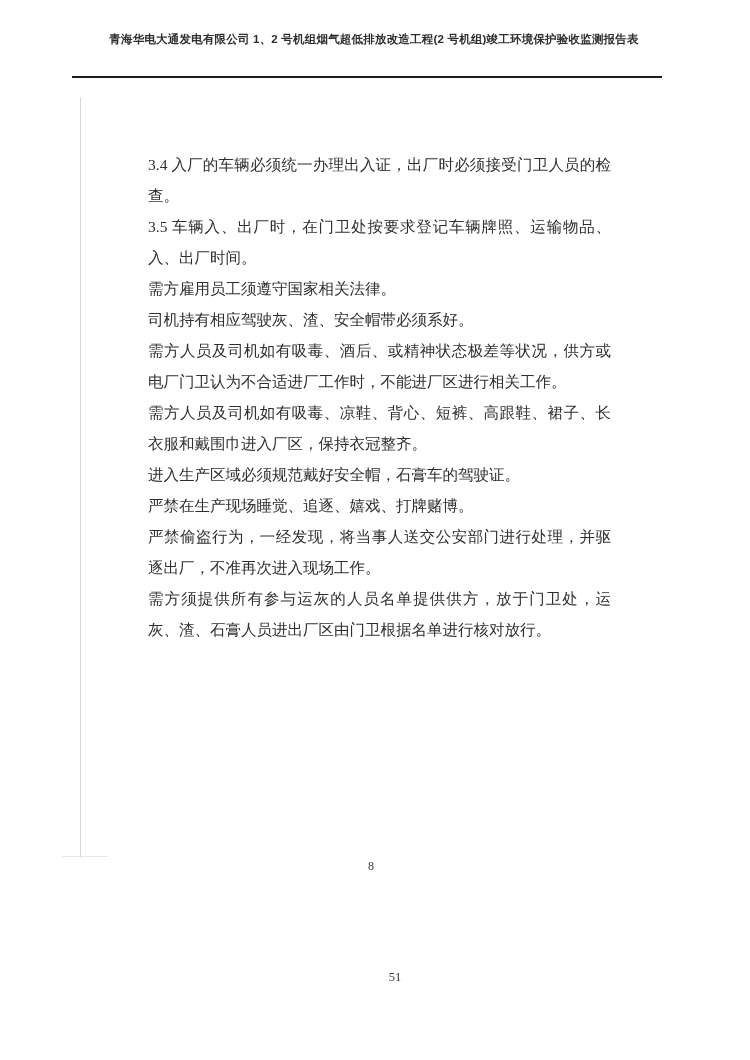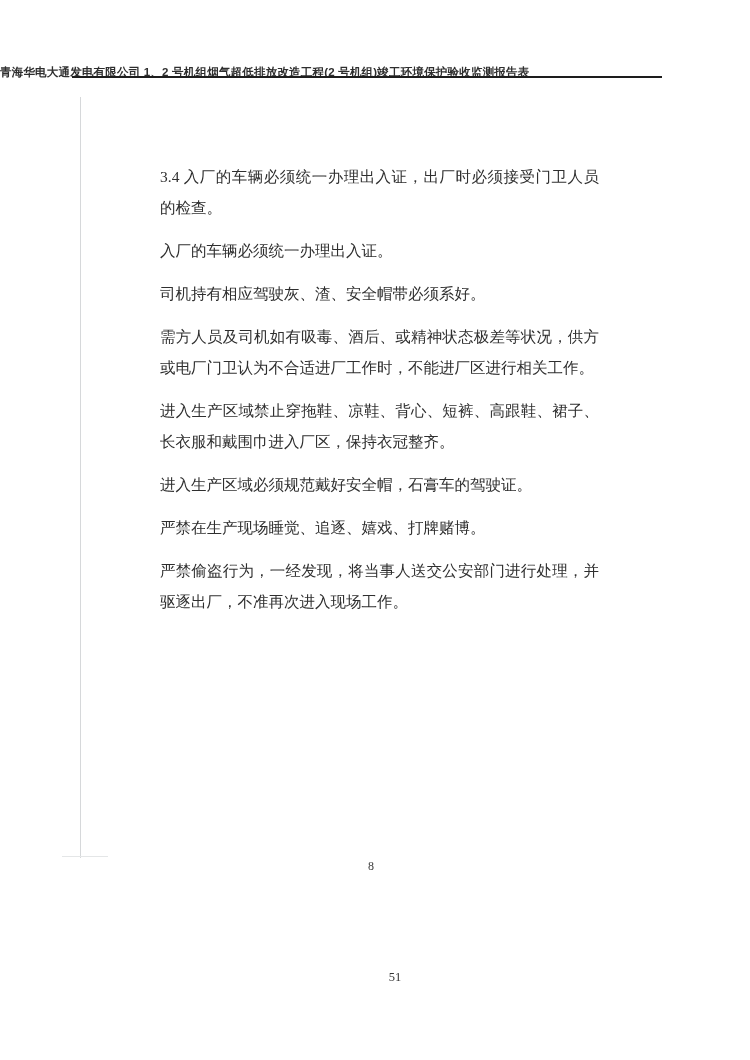--- a/index.html
+++ b/index.html
@@ -10,24 +10,24 @@
   .page {
     position: relative;
     width: 750px;
     height: 1060px;
     background: #ffffff;
     overflow: hidden;
     font-family: "Liberation Serif", serif;
   }
   .report-header {
     position: absolute;
-    top: 65px;
+    top: 32px;
     left: 0;
     width: 748px;
-    text-align: left;
+    text-align: center;
     font-family: "Liberation Sans", sans-serif;
     font-size: 11.5px;
     letter-spacing: 0.2px;
     color: #2e2e2e;
     font-weight: bold;
   }
   .header-rule {
     position: absolute;
     top: 76px;
     left: 72px;
@@ -56,21 +56,21 @@
     top: 149px;
     left: 148px;
     width: 463px;
     color: #2f2f2f;
     font-family: "Liberation Serif", serif;
     font-size: 15.5px;
     line-height: 31px;
     text-align: justify;
   }
   .doc-body p {
-    margin: 12px;
+    margin: 0;
     padding: 0;
     text-justify: inter-ideograph;
   }
   .inner-page-number {
     position: absolute;
     top: 859px;
     left: 148px;
     width: 446px;
     text-align: center;
     font-size: 12px;
@@ -96,26 +96,28 @@
 
   <div class="report-header">青海华电大通发电有限公司 1、2 号机组烟气超低排放改造工程(2 号机组)竣工环境保护验收监测报告表</div>
 
   <div class="header-rule"></div>
 
   <div class="scan-left-edge"></div>
   <div class="scan-smudge"></div>
 
   <div class="doc-body">
     <p>3.4 入厂的车辆必须统一办理出入证，出厂时必须接受门卫人员的检查。</p>
-    <p>入厂的车辆必须统一办理出入证。</p>
+    <p>3.5 车辆入、出厂时，在门卫处按要求登记车辆牌照、运输物品、入、出厂时间。</p>
+    <p>需方雇用员工须遵守国家相关法律。</p>
     <p>司机持有相应驾驶灰、渣、安全帽带必须系好。</p>
     <p>需方人员及司机如有吸毒、酒后、或精神状态极差等状况，供方或电厂门卫认为不合适进厂工作时，不能进厂区进行相关工作。</p>
-    <p>进入生产区域禁止穿拖鞋、凉鞋、背心、短裤、高跟鞋、裙子、长衣服和戴围巾进入厂区，保持衣冠整齐。</p>
+    <p>需方人员及司机如有吸毒、凉鞋、背心、短裤、高跟鞋、裙子、长衣服和戴围巾进入厂区，保持衣冠整齐。</p>
     <p>进入生产区域必须规范戴好安全帽，石膏车的驾驶证。</p>
     <p>严禁在生产现场睡觉、追逐、嬉戏、打牌赌博。</p>
     <p>严禁偷盗行为，一经发现，将当事人送交公安部门进行处理，并驱逐出厂，不准再次进入现场工作。</p>
+    <p>需方须提供所有参与运灰的人员名单提供供方，放于门卫处，运灰、渣、石膏人员进出厂区由门卫根据名单进行核对放行。</p>
   </div>
 
   <div class="inner-page-number">8</div>
 
   <div class="footer-page-number">51</div>
 
 </div>
 
 </body></html>

